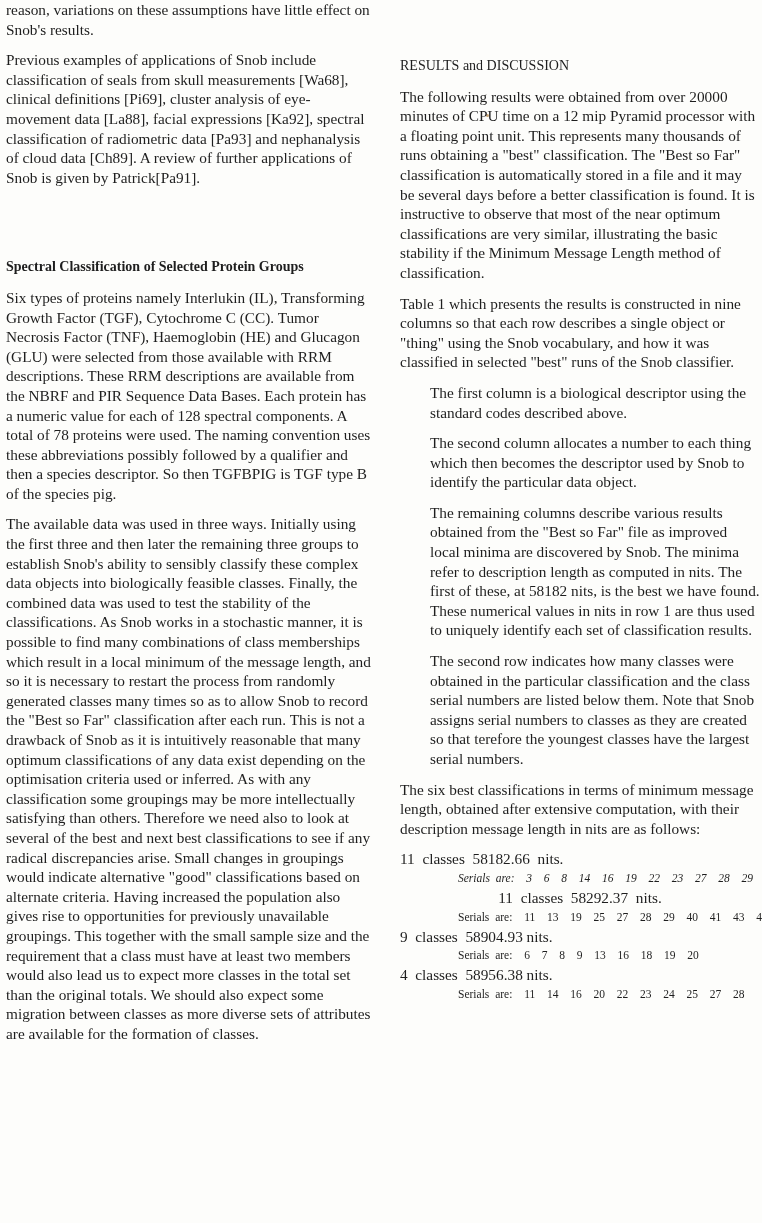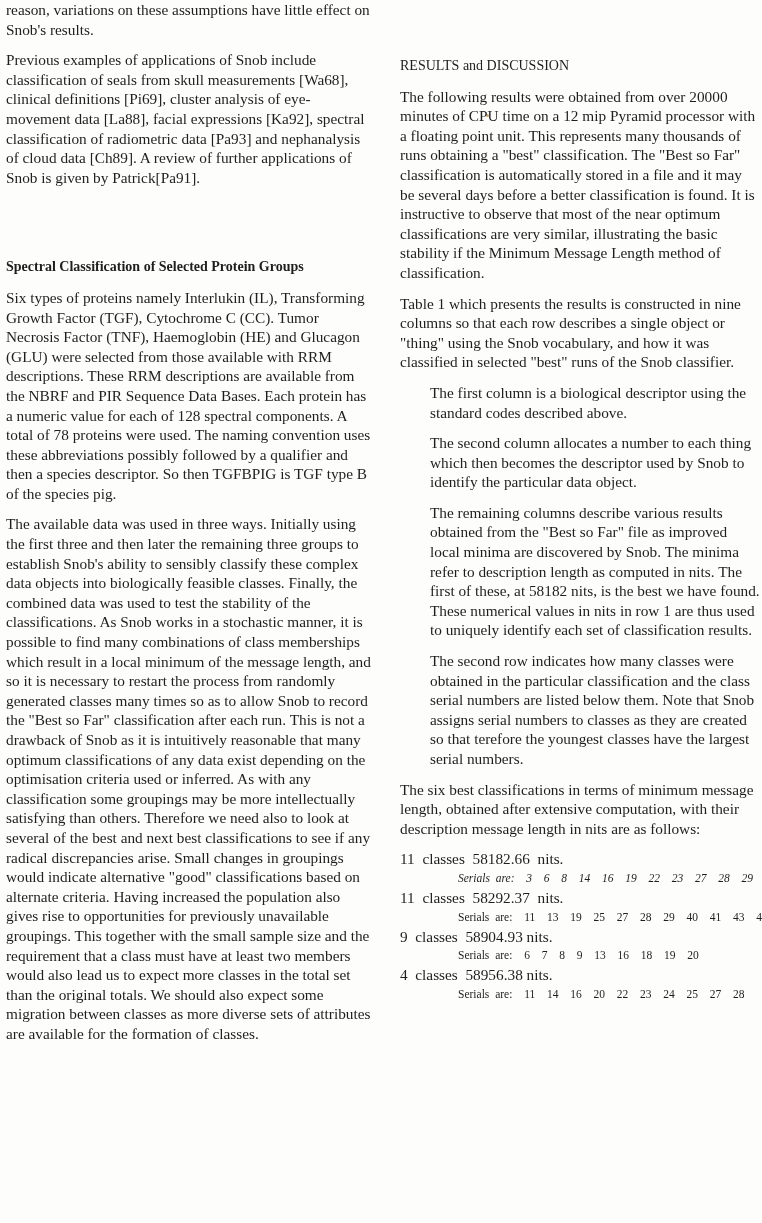--- a/index.html
+++ b/index.html
@@ -44,21 +44,21 @@
   <p>Table 1 which presents the results is constructed in nine columns so that each row describes a single object or "thing" using the Snob vocabulary, and how it was classified in selected "best" runs of the Snob classifier.</p>
   <p class="indent">The first column is a biological descriptor using the standard codes described above.</p>
   <p class="indent">The second column allocates a number to each thing which then becomes the descriptor used by Snob to identify the particular data object.</p>
   <p class="indent">The remaining columns describe various results obtained from the "Best so Far" file as improved local minima are discovered by Snob.  The minima refer to description length as computed in nits.  The first of these, at 58182 nits, is the best we have found.  These numerical values in nits in row 1 are thus used to uniquely identify each set of classification results.</p>
   <p class="indent">The second row indicates how many classes were obtained in the particular classification and the class serial numbers are listed below them.  Note that Snob assigns serial numbers to classes as they are created so that terefore the youngest classes have the largest serial numbers.</p>
   <p>The six best classifications in terms of minimum message length, obtained after extensive computation, with their description message length in nits are as follows:</p>
 
   <div>
     <div class="result-line" style="white-space: pre;">11  classes  58182.66  nits.</div>
     <div class="serials" style="white-space: pre; font-style: italic;">Serials are:  3  6  8  14  16  19  22  23  27  28  29</div>
-    <div class="result-line" style="white-space: pre;">11  classes  58292.37  nits.</div>
+    <div class="result-line" style="white-space: pre; text-align: center;">11  classes  58292.37  nits.</div>
     <div class="serials" style="white-space: pre;">Serials are:  11  13  19  25  27  28  29  40  41  43  45</div>
     <div class="result-line" style="white-space: pre;">9  classes  58904.93 nits.</div>
     <div class="serials" style="white-space: pre;">Serials are:  6  7  8  9  13  16  18  19  20</div>
     <div class="result-line" style="white-space: pre;">4  classes  58956.38 nits.</div>
     <div class="serials" style="white-space: pre;">Serials are:  11  14  16  20  22  23  24  25  27  28</div>
   </div>
 </div>
 
 <div class="page-number">212</div>
 

